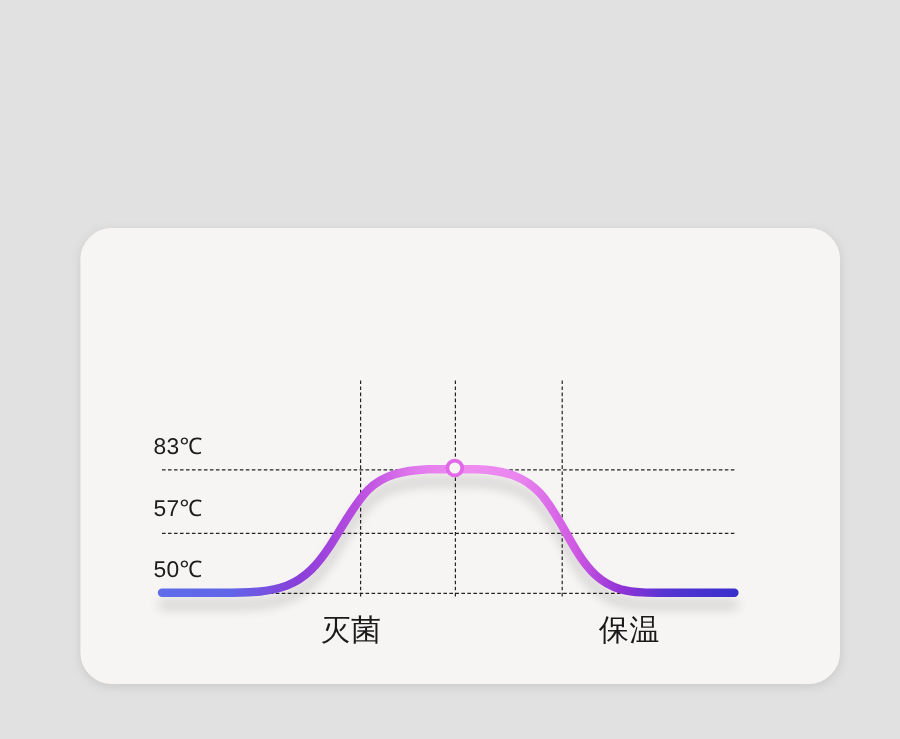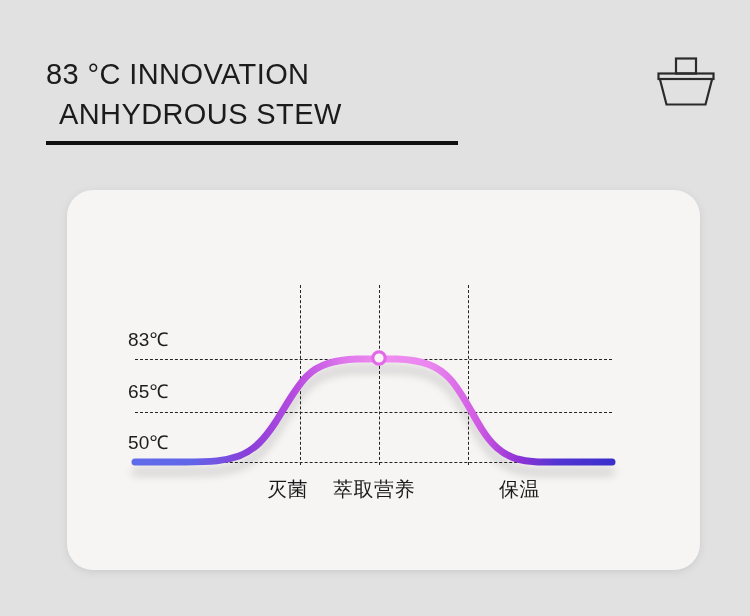--- a/index.html
+++ b/index.html
@@ -79,20 +79,21 @@
     height: 380px;
     background: #f7f4f4;
     border-radius: 26px;
     box-shadow: 0 2px 7px rgba(150,150,150,0.28);
     overflow: hidden;
   }
 
   .chart {
     position: absolute;
     inset: 0;
+    margin-top: 32px;
   }
 
   
   .ylabel {
     position: absolute;
     color: #1d1d1d;
     font-size: 19px;
     font-family: "Liberation Sans", sans-serif;
     white-space: nowrap;
     letter-spacing: 0.2px;
@@ -123,21 +124,21 @@
   }
   .vline-1 { left: 233px; }
   .vline-2 { left: 312px; }
   .vline-3 { left: 401px; }
 
   
   .xlabel {
     position: absolute;
     top: 286px;
     color: #1a1a1a;
-    font-size: 20px;
+    font-size: 25px;
     font-family: "Liberation Sans", sans-serif;
     white-space: nowrap;
     letter-spacing: 0.5px;
   }
   .xlabel-1 { left: 200px; }
   .xlabel-2 { left: 266px; }
   .xlabel-3 { left: 432px; }
 
   
   .curve-svg {
@@ -147,54 +148,34 @@
     width: 633px;
     height: 380px;
     pointer-events: none;
   }
 </style>
 </head>
 <body>
 
 <div class="page">
 
-  <div class="header">
-
-    <div class="title-block">
-      <div class="title-line">83 °C INNOVATION</div>
-      <div class="title-line title-line-2">ANHYDROUS STEW</div>
-    </div>
-
-    <div class="title-underline"></div>
-
-    <div class="pot-icon">
-      <svg width="62" height="50" viewBox="0 0 62 50" xmlns="http://www.w3.org/2000/svg">
-
-        <rect x="21" y="1.5" width="20" height="15" fill="none" stroke="#2b2b2b" stroke-width="2.2"></rect>
-
-        <rect x="3.5" y="16.5" width="55" height="5.5" fill="none" stroke="#2b2b2b" stroke-width="2.2"></rect>
-
-        <path d="M5 22.5 L11.5 47.5 L50.5 47.5 L57 22.5" fill="none" stroke="#2b2b2b" stroke-width="2.2" stroke-linejoin="miter"></path>
-      </svg>
-    </div>
-  </div>
 
   <div class="card">
     <div class="chart">
 
       <div class="hline hline-83"></div>
       <div class="hline hline-75"></div>
       <div class="hline hline-70"></div>
 
       <div class="vline vline-1"></div>
       <div class="vline vline-2"></div>
       <div class="vline vline-3"></div>
 
       <div class="ylabel ylabel-83">83℃</div>
-      <div class="ylabel ylabel-75">65℃</div>
+      <div class="ylabel ylabel-75">57℃</div>
       <div class="ylabel ylabel-70">50℃</div>
 
       <svg class="curve-svg" viewBox="0 0 633 380" xmlns="http://www.w3.org/2000/svg">
         <defs>
           <linearGradient id="curveGrad" x1="0" y1="0" x2="1" y2="0">
             <stop offset="0.00" stop-color="#5f6ce9"></stop>
             <stop offset="0.12" stop-color="#6265e8"></stop>
             <stop offset="0.24" stop-color="#8a3ed9"></stop>
             <stop offset="0.34" stop-color="#b94ce0"></stop>
             <stop offset="0.44" stop-color="#e078ec"></stop>
@@ -236,19 +217,18 @@
                  C356,170 371,176 383,189
                  C395,202 404,222 414,238
                  C424,254 434,264 450,269
                  C463,272.5 476,272 498,272
                  L545,272" fill="none" stroke="url(#curveGrad)" stroke-width="7" stroke-linecap="round"></path>
 
         <circle cx="312" cy="168" r="6.2" fill="#f7f4f4" stroke="#e26ae8" stroke-width="3.2"></circle>
       </svg>
 
       <div class="xlabel xlabel-1">灭菌</div>
-      <div class="xlabel xlabel-2">萃取营养</div>
       <div class="xlabel xlabel-3">保温</div>
 
     </div>
   </div>
 
 </div>
 
 </body></html>

